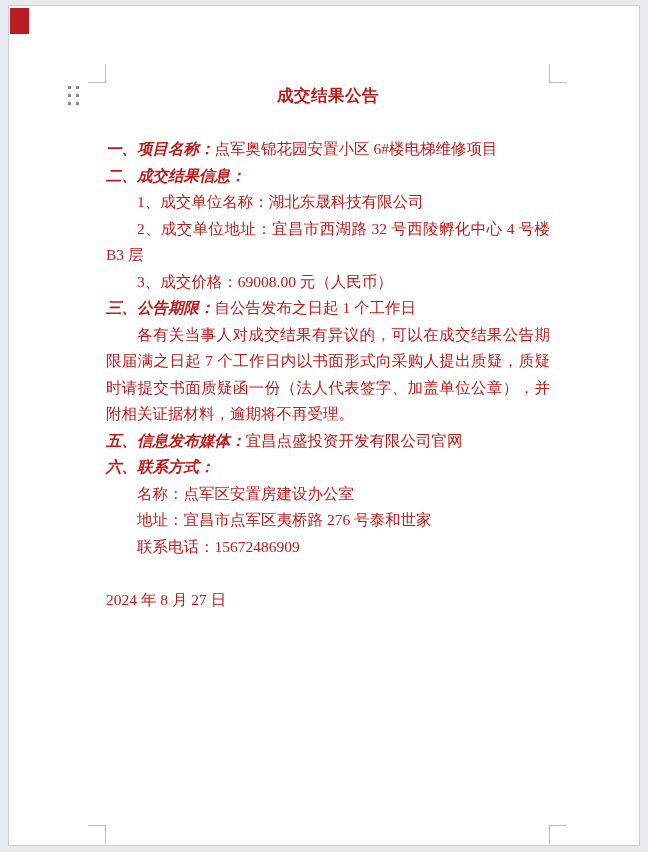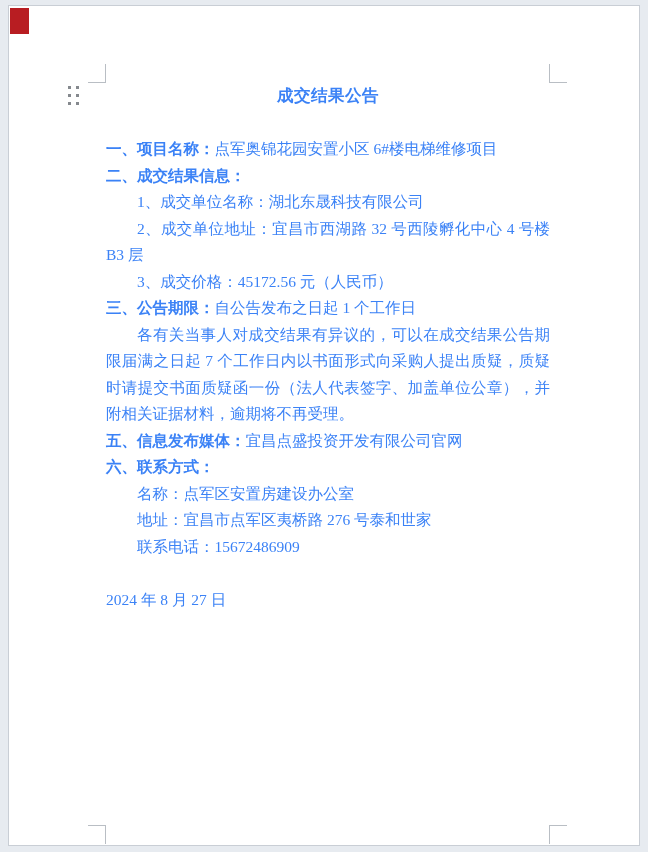--- a/index.html
+++ b/index.html
@@ -47,34 +47,34 @@
     column-gap: 5px;
     row-gap: 5px;
   }
   .handle i { display: block; background: #85898e; }
   
   .content {
     position: absolute;
     left: 97px;
     top: 78px;
     width: 444px;
-    color: #3b82f6;
+    color: #b91c1c;
     font-size: 15.5px;
     line-height: 26.5px;
   }
   .doc-title {
     margin: 0 0 29px 0;
     text-align: center;
     font-weight: bold;
     font-size: 16.5px;
     line-height: 23px;
     letter-spacing: 0.5px;
   }
   .para { margin: 0; text-align: justify; }
-  .para b { font-weight: bold; }
+  .para b { font-weight: bold; font-style: italic; }
   .para.indent { text-indent: 31px; }
   .date-line { margin-top: 26.5px; text-align: left; }
 </style>
 </head>
 <body>
 
 <div class="stage">
 
   <div class="red-marker"></div>
 
@@ -99,21 +99,21 @@
       <p class="doc-title">成交结果公告</p>
 
       <p class="para"><b>一、项目名称：</b><span>点军奥锦花园安置小区 6#楼电梯维修项目</span></p>
 
       <p class="para"><b>二、成交结果信息：</b><span></span></p>
 
       <p class="para indent"><span>1、成交单位名称：湖北东晟科技有限公司</span></p>
 
       <p class="para indent"><span>2、成交单位地址：宜昌市西湖路 32 号西陵孵化中心 4 号楼 B3 层</span></p>
 
-      <p class="para indent"><span>3、成交价格：45172.56 元（人民币）</span></p>
+      <p class="para indent"><span>3、成交价格：69008.00 元（人民币）</span></p>
 
       <p class="para"><b>三、公告期限：</b><span>自公告发布之日起 1 个工作日</span></p>
 
 
       <p class="para indent"><span>各有关当事人对成交结果有异议的，可以在成交结果公告期限届满之日起 7 个工作日内以书面形式向采购人提出质疑，质疑时请提交书面质疑函一份（法人代表签字、加盖单位公章），并附相关证据材料，逾期将不再受理。</span></p>
 
       <p class="para"><b>五、信息发布媒体：</b><span>宜昌点盛投资开发有限公司官网</span></p>
 
       <p class="para"><b>六、联系方式：</b><span></span></p>
 

